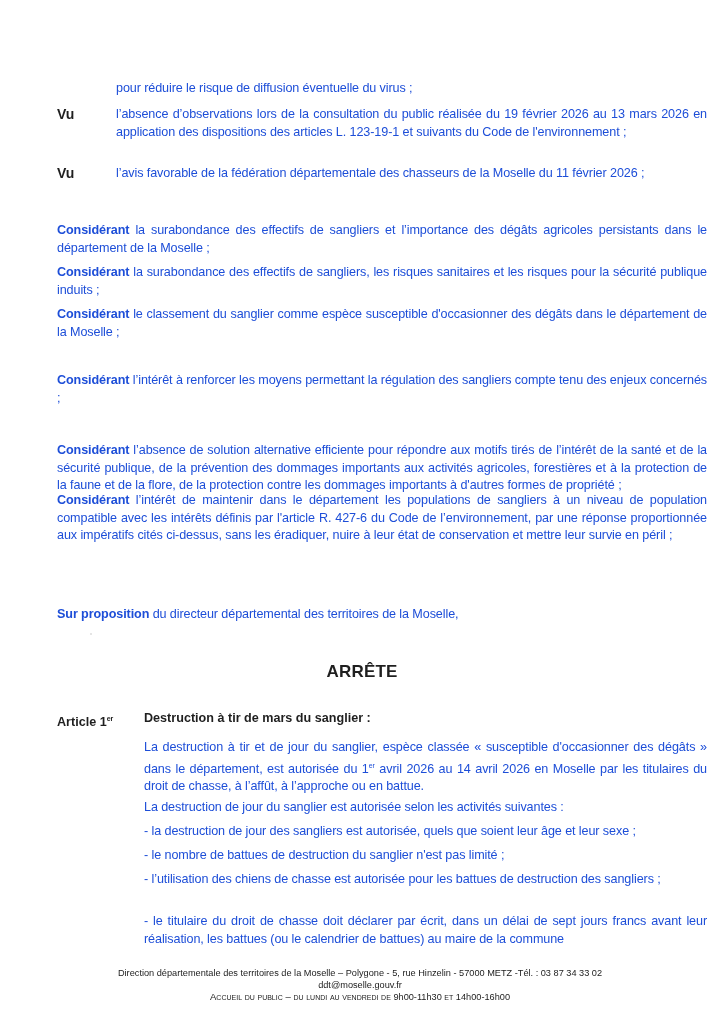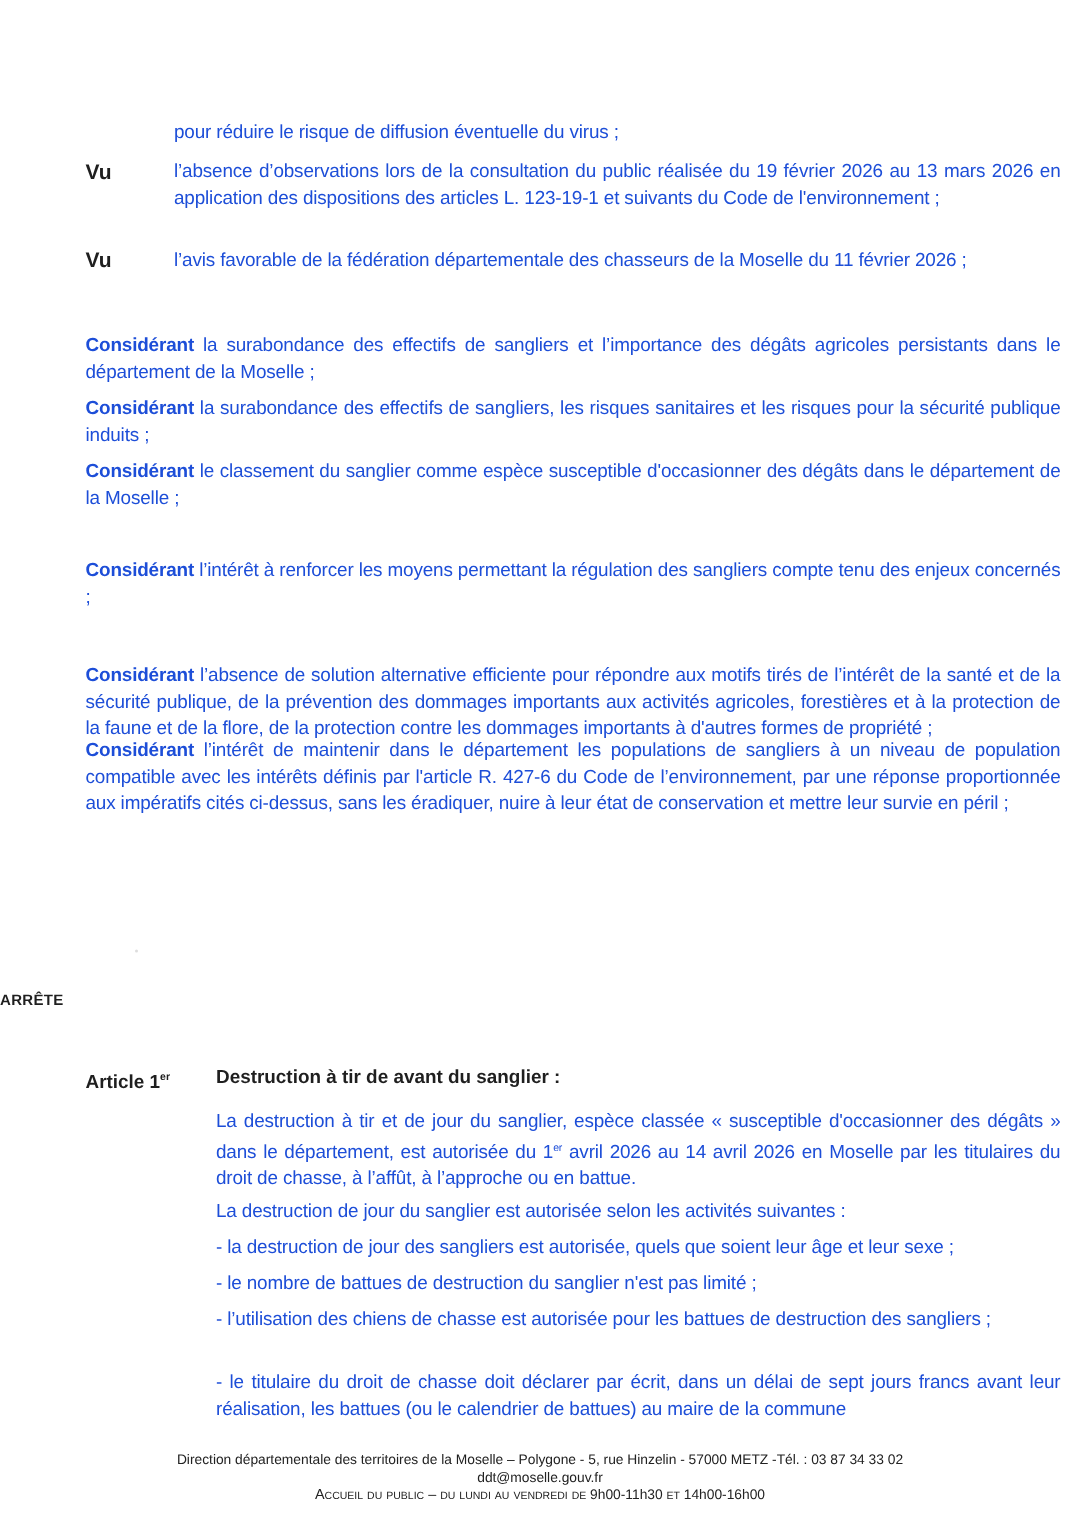--- a/index.html
+++ b/index.html
@@ -48,22 +48,22 @@
     .cons {
       position: absolute;
       left: 57px;
       width: 650px;
     }
 
     .arrete {
       position: absolute;
       left: 0; width: 724px;
       top: 662px;
-      text-align: left;
-      font-size: 10px;
+      text-align: center;
+      font-size: 17px;
       font-weight: bold;
       letter-spacing: 0.2px;
     }
 
     .art-label {
       position: absolute;
       left: 57px;
       top: 710px;
       font-size: 12.6px;
       font-weight: bold;
@@ -144,26 +144,30 @@
   <div class="cons txt" style="top:414px;margin-top:28px;">
     <b>Considérant</b>
     <span>l’absence de solution alternative efficiente pour répondre aux motifs tirés de l’intérêt de la santé et de la sécurité publique, de la prévention des dommages importants aux activités agricoles, forestières et à la protection de la faune et de la flore, de la protection contre les dommages importants à d'autres formes de propriété ;</span>
   </div>
 
   <div class="cons txt" style="top:492px;">
     <b>Considérant</b>
     <span>l’intérêt de maintenir dans le département les populations de sangliers à un niveau de population compatible avec les intérêts définis par l'article R. 427-6 du Code de l’environnement, par une réponse proportionnée aux impératifs cités ci-dessus, sans les éradiquer, nuire à leur état de conservation et mettre leur survie en péril ;</span>
   </div>
 
+  <div class="cons txt" style="top:606px;">
+    <b>Sur proposition</b>
+    <span>du directeur départemental des territoires de la Moselle,</span>
+  </div>
   <div class="speck"></div>
 
   <div class="arrete">ARRÊTE</div>
 
   <div class="art-label"><span>Article 1</span><sup>er</sup></div>
-  <div class="art-title">Destruction à tir de avant du sanglier :</div>
+  <div class="art-title">Destruction à tir de mars du sanglier :</div>
 
   <div class="art-para txt" style="top:739px;"><span>La destruction à tir et de jour du sanglier, espèce classée « susceptible d'occasionner des dégâts » dans le département, est autorisée du 1</span><sup>er</sup><span> avril 2026 au 14 avril 2026 en Moselle par les titulaires du droit de chasse, à l’affût, à l’approche ou en battue.</span></div>
 
   <div class="art-para txt" style="top:799px;">La destruction de jour du sanglier est autorisée selon les activités suivantes :</div>
 
   <div class="art-para txt" style="top:823px;">- la destruction de jour des sangliers est autorisée, quels que soient leur âge et leur sexe ;</div>
   <div class="art-para txt" style="top:847px;">- le nombre de battues de destruction du sanglier n'est pas limité ;</div>
   <div class="art-para txt" style="top:871px;">- l’utilisation des chiens de chasse est autorisée pour les battues de destruction des sangliers ;</div>
   <div class="art-para txt" style="top:913px;">- le titulaire du droit de chasse doit déclarer par écrit, dans un délai de sept jours francs avant leur réalisation, les battues (ou le calendrier de battues) au maire de la commune</div>
 

